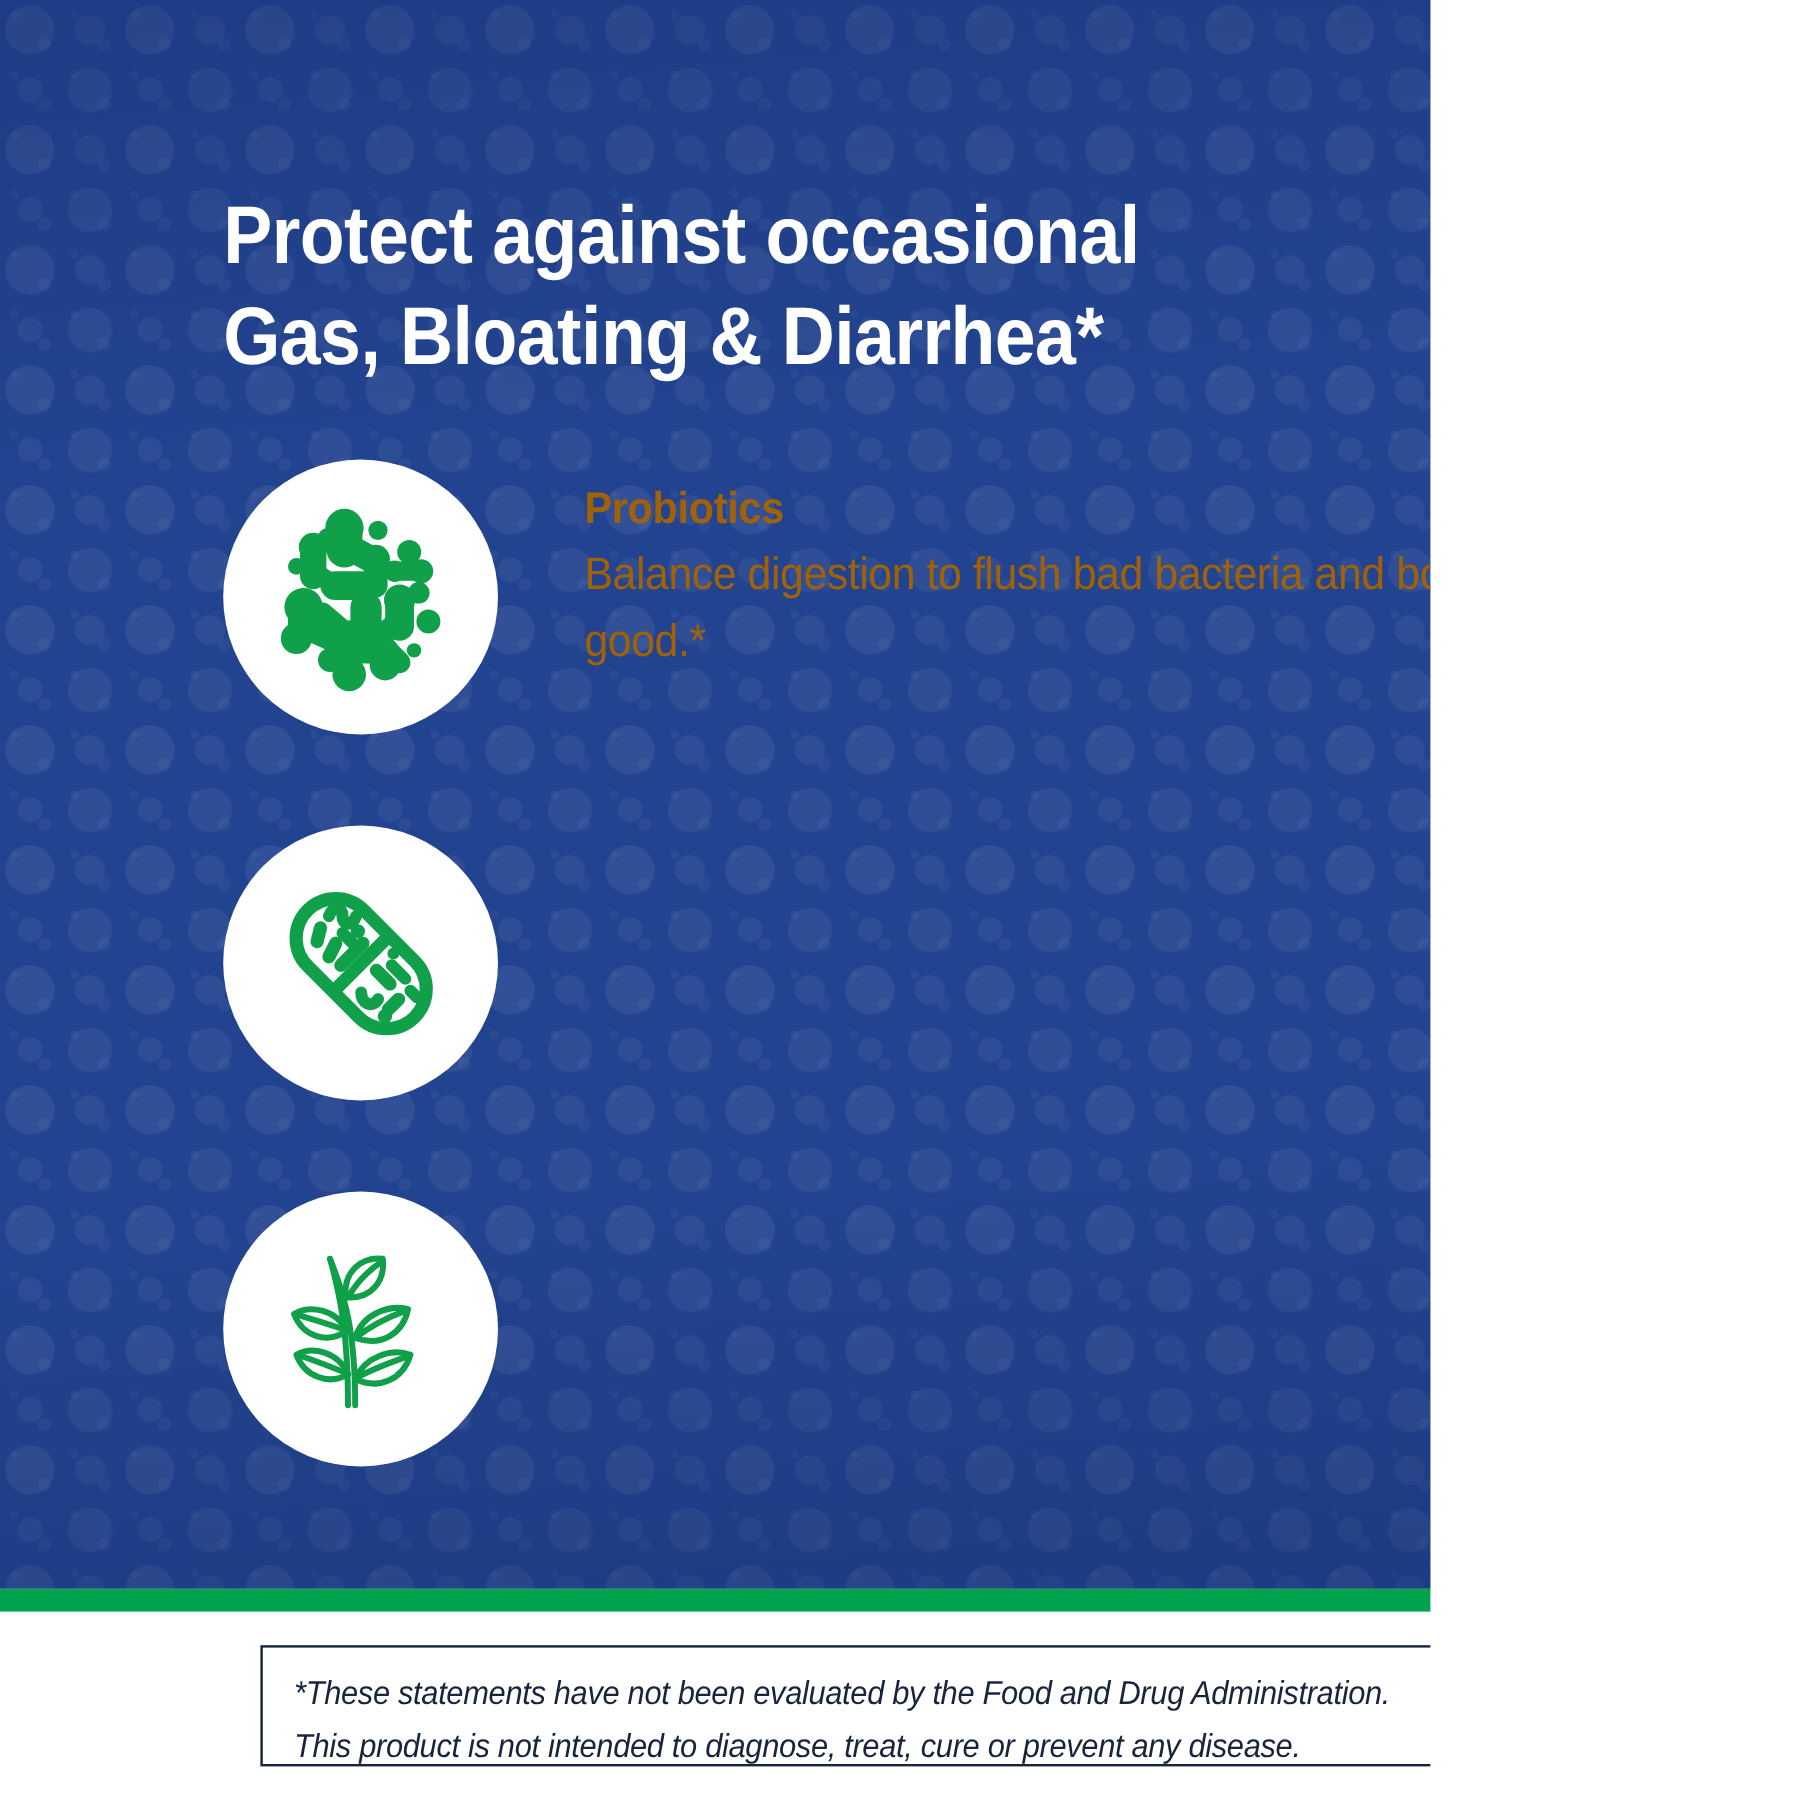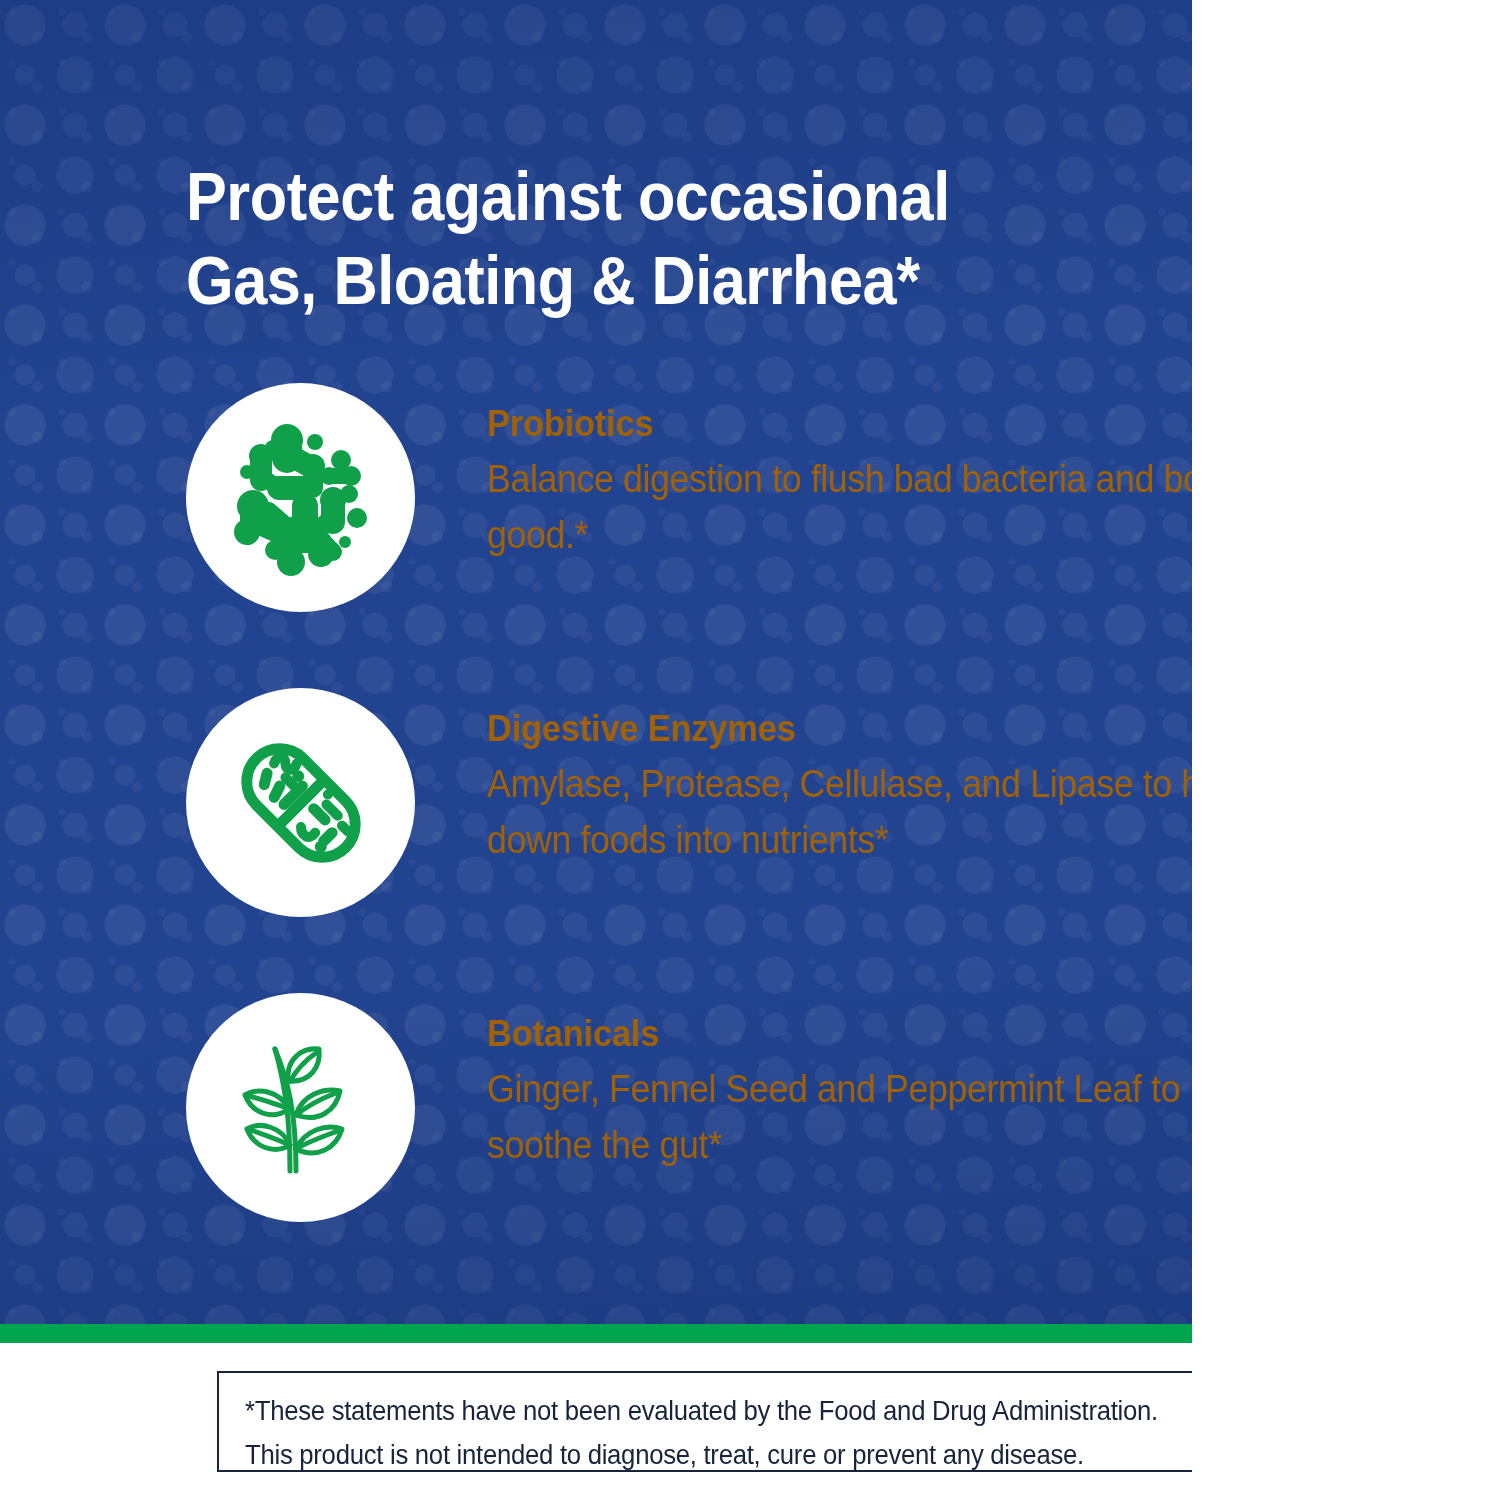--- a/index.html
+++ b/index.html
@@ -173,20 +173,21 @@
   .disclaimer-box {
     position: absolute;
     left: 217px;
     top: 1371px;
     width: 1053px;
     height: 101px;
     box-sizing: border-box;
     border: 2px solid #17243C;
     background: #ffffff;
     padding: 16px 22px 0 26px;
+    font-style: italic;
   }
   .disclaimer-text {
     color: #17243C;
     font-family: "Liberation Sans", sans-serif;
     font-size: 27.5px;
     line-height: 44px;
     letter-spacing: -0.3px;
     transform: scaleX(0.935);
     transform-origin: left top;
     white-space: nowrap;
@@ -298,27 +299,20 @@
             <path d="M84 92 L84 108" stroke-width="11"></path>
             <path d="M96 98 L96 114" stroke-width="10"></path>
             <path d="M68 122 L80 122" stroke-width="11"></path>
             <path d="M92 124 L92 132" stroke-width="10"></path>
           </g>
           <circle cx="62" cy="124" r="6" fill="#11A04A"></circle>
           <circle cx="104" cy="92" r="5" fill="#11A04A"></circle>
         </g>
       </svg>
     </div>
-    <div class="feature-text">
-      <div class="feature-title">Digestive Enzymes</div>
-      <div class="feature-desc">
-        <span>Amylase, Protease, Cellulase, and Lipase to</span>
-        <span>help break down foods into nutrients*</span>
-      </div>
-    </div>
   </div>
 
   <div class="feature" id="feature-2">
     <div class="icon-badge">
       <svg width="150" height="150" viewBox="0 0 150 150">
         <g fill="none" stroke="#11A04A" stroke-width="5" stroke-linecap="round" stroke-linejoin="round">
 
           <path d="M49 16 C62 48, 70 78, 70 138"></path>
           <path d="M49 16 C58 48, 64 80, 64 138"></path>
 
@@ -332,27 +326,20 @@
           <path d="M23 63 C40 68, 54 72, 63 76"></path>
 
           <path d="M70 116 C78 98, 100 90, 116 96 C110 116, 90 126, 70 116 Z"></path>
           <path d="M112 98 C95 104, 80 110, 70 116"></path>
 
           <path d="M64 112 C56 94, 34 88, 21 96 C28 114, 48 122, 64 112 Z"></path>
           <path d="M25 97 C42 103, 55 108, 64 112"></path>
         </g>
       </svg>
     </div>
-    <div class="feature-text">
-      <div class="feature-title">Botanicals</div>
-      <div class="feature-desc">
-        <span>Ginger, Fennel Seed and Peppermint Leaf</span>
-        <span>to help soothe the gut*</span>
-      </div>
-    </div>
   </div>
 
   <div class="green-bar"></div>
 
   <div class="disclaimer-box">
     <div class="disclaimer-text">
       <span>*These statements have not been evaluated by the Food and Drug Administration.</span>
       <span>This product is not intended to diagnose, treat, cure or prevent any disease.</span>
     </div>
   </div>

